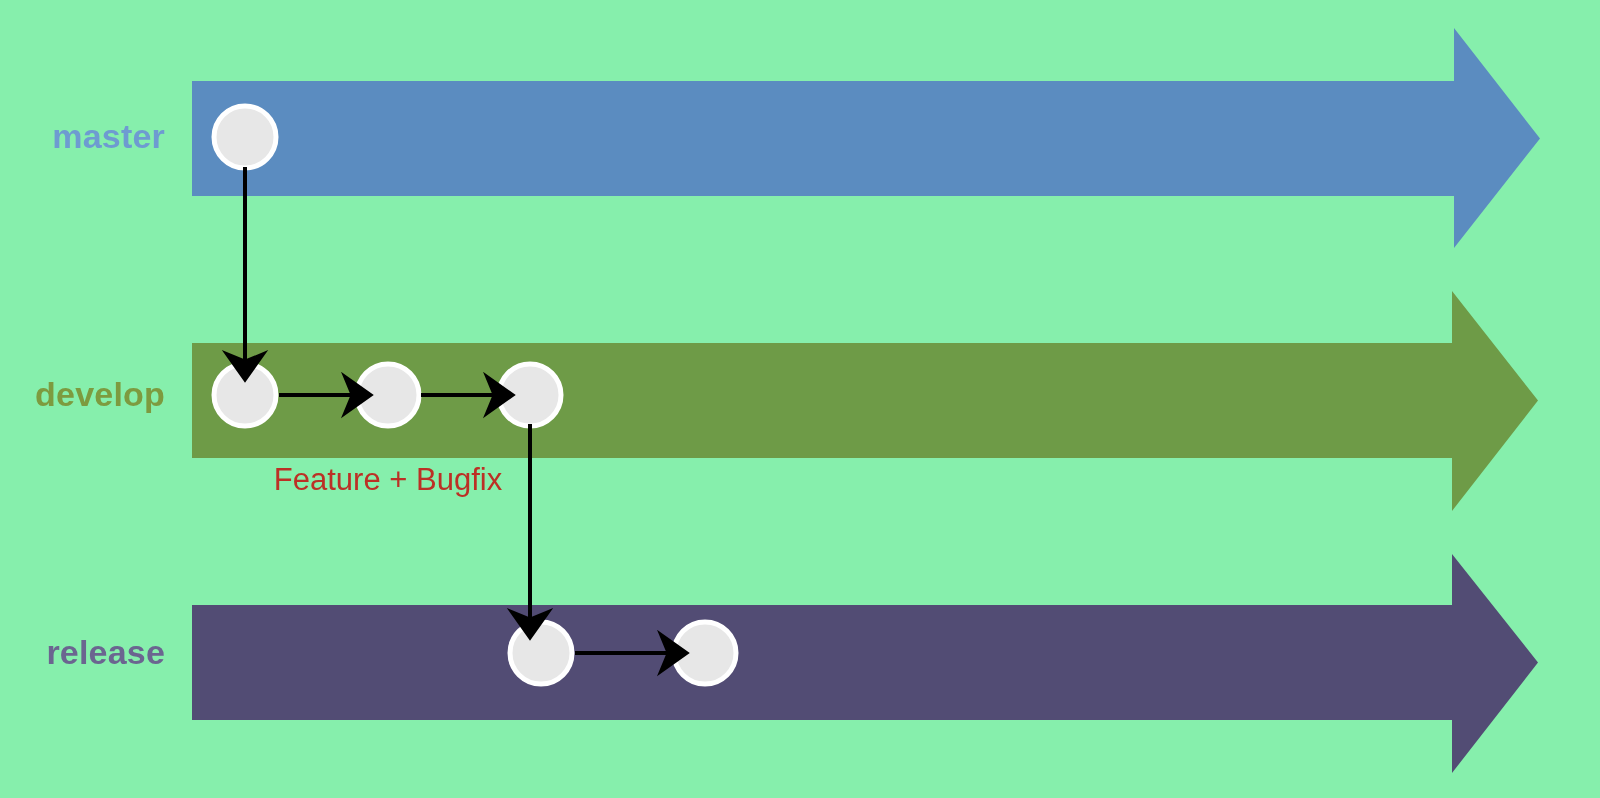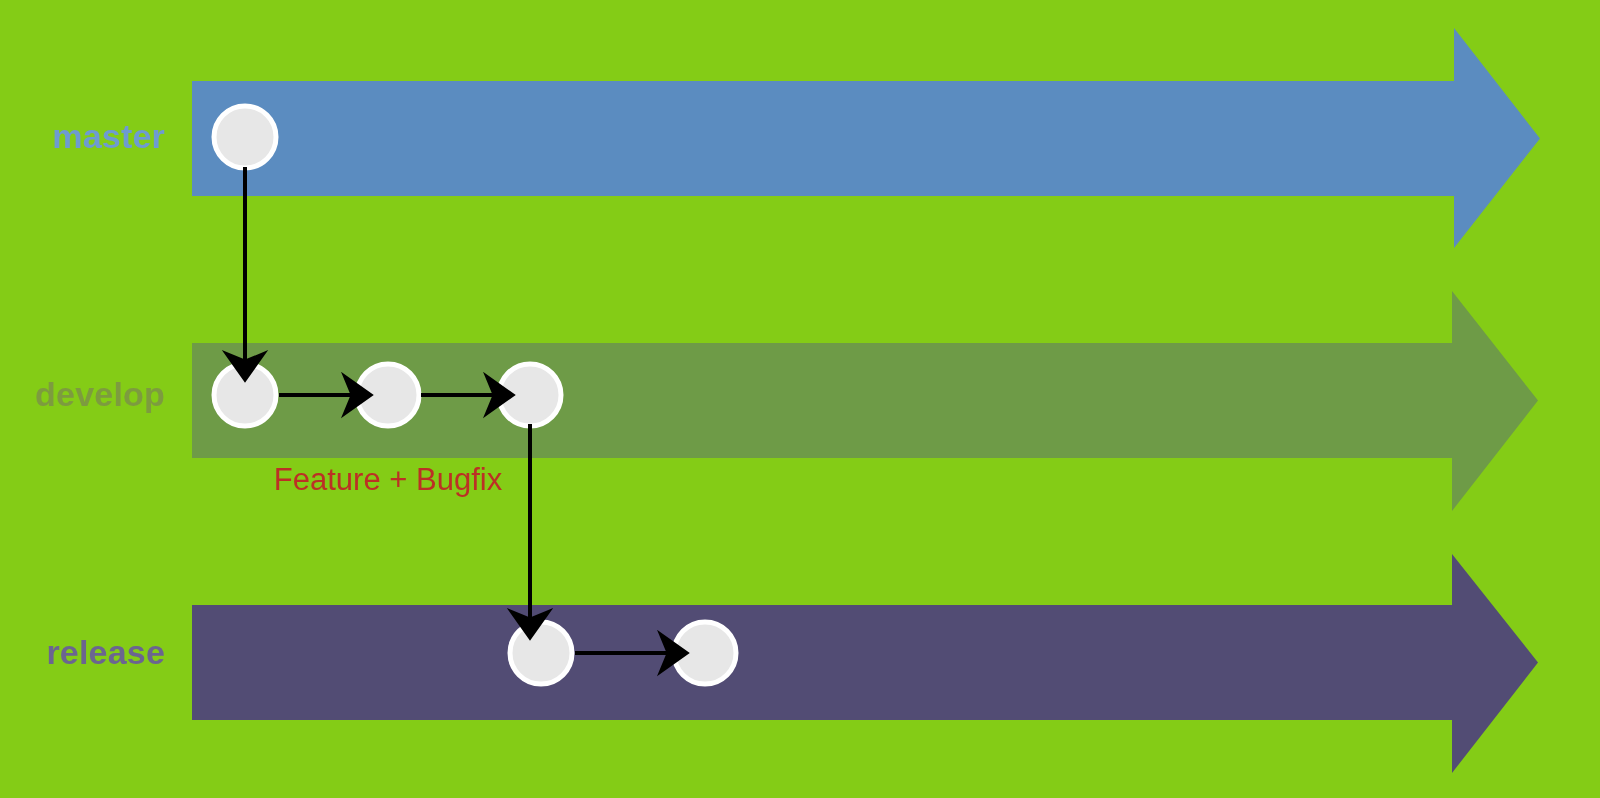--- a/index.html
+++ b/index.html
@@ -34,21 +34,21 @@
   }
   .annotation-label {
     font-family: "Liberation Sans", sans-serif;
     font-weight: normal;
     font-size: 31px;
   }
 </style>
 </head>
 <body>
 
-<div id="canvas" style="width: 1600px; height: 798px; background: #84cc16;">
+<div id="canvas" style="width: 1600px; height: 798px; background: #86efac;">
 
   <svg id="diagram-svg" viewBox="0 0 1600 798" xmlns="http://www.w3.org/2000/svg">
 
     <defs>
       <marker id="arrow-down" markerWidth="14" markerHeight="14" refX="4.2" refY="7" orient="auto" markerUnits="strokeWidth">
         <path d="M 0.2 1.2 L 8.4 7 L 0.2 12.8 L 2.6 7 Z" fill="#000000"></path>
       </marker>
       <marker id="arrow-right" markerWidth="14" markerHeight="14" refX="4.2" refY="7" orient="auto" markerUnits="strokeWidth">
         <path d="M 0.2 1.2 L 8.4 7 L 0.2 12.8 L 2.6 7 Z" fill="#000000"></path>
       </marker>

